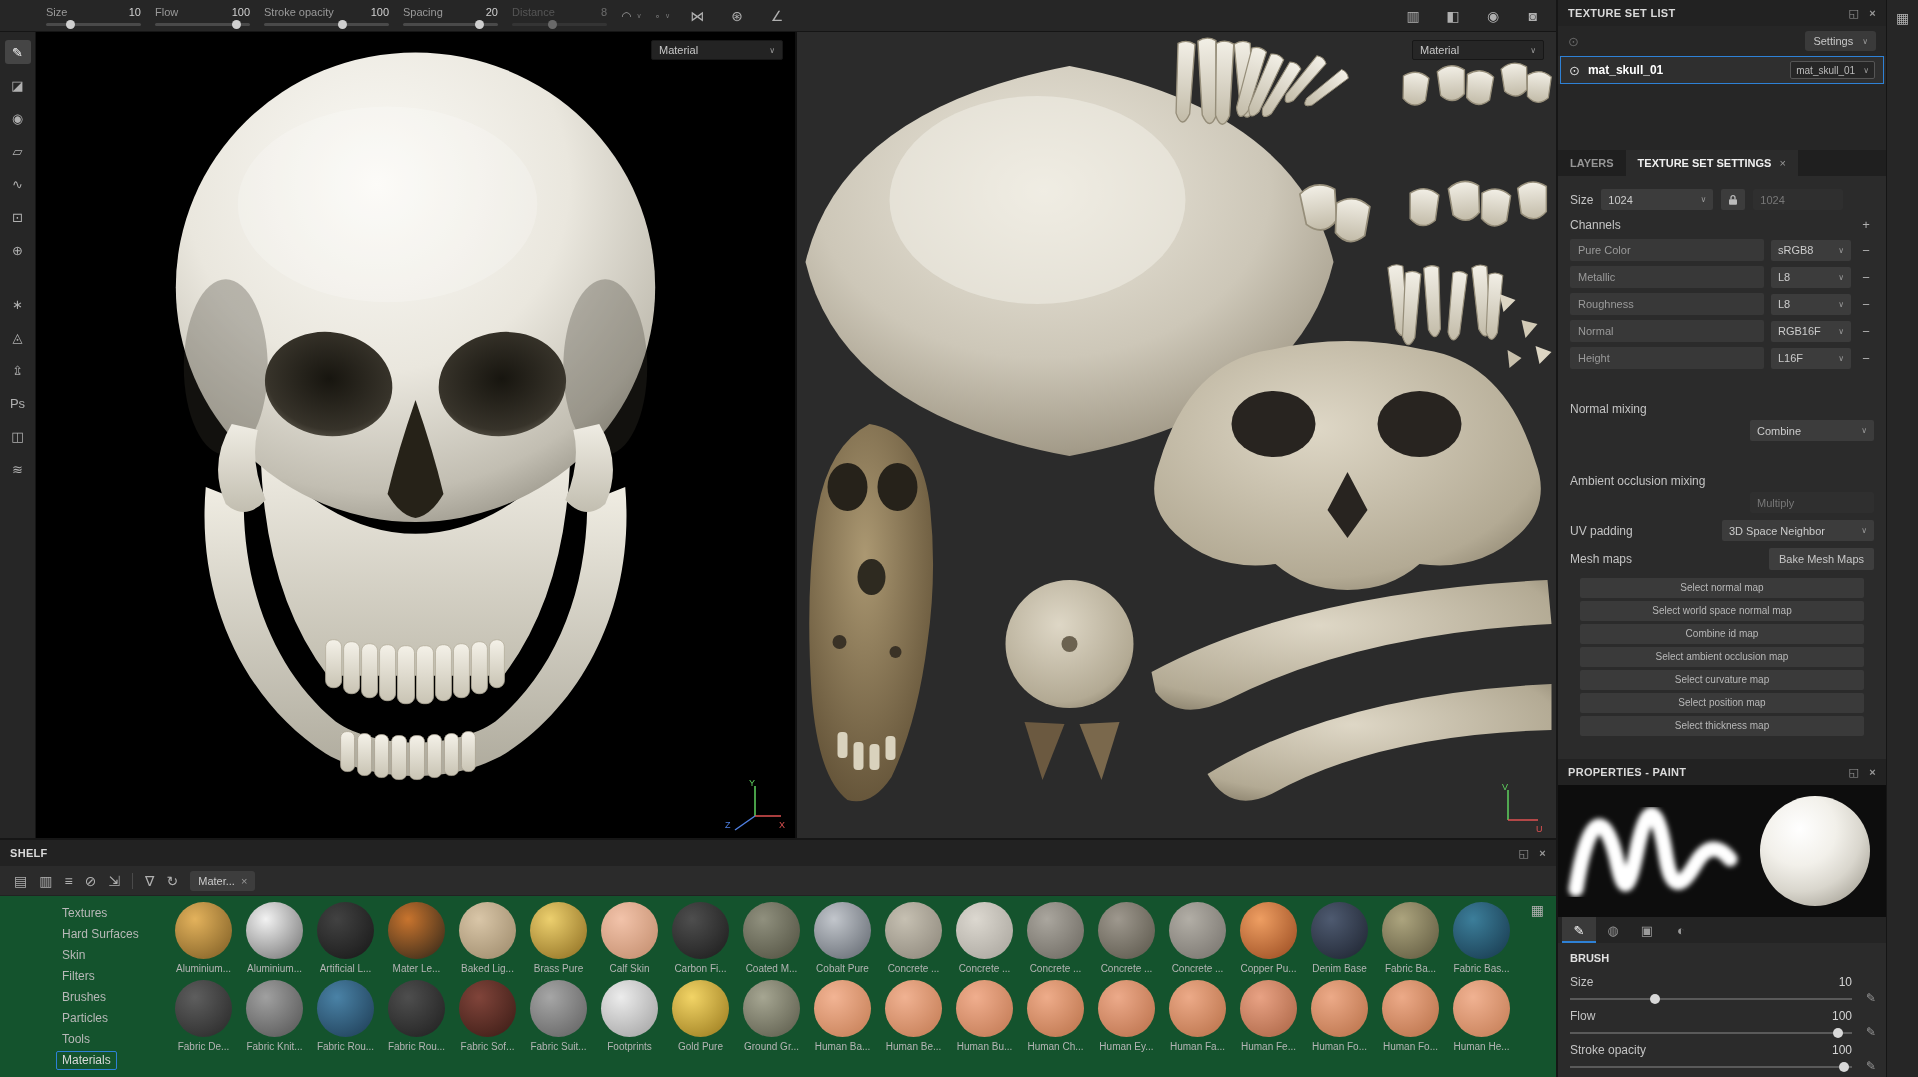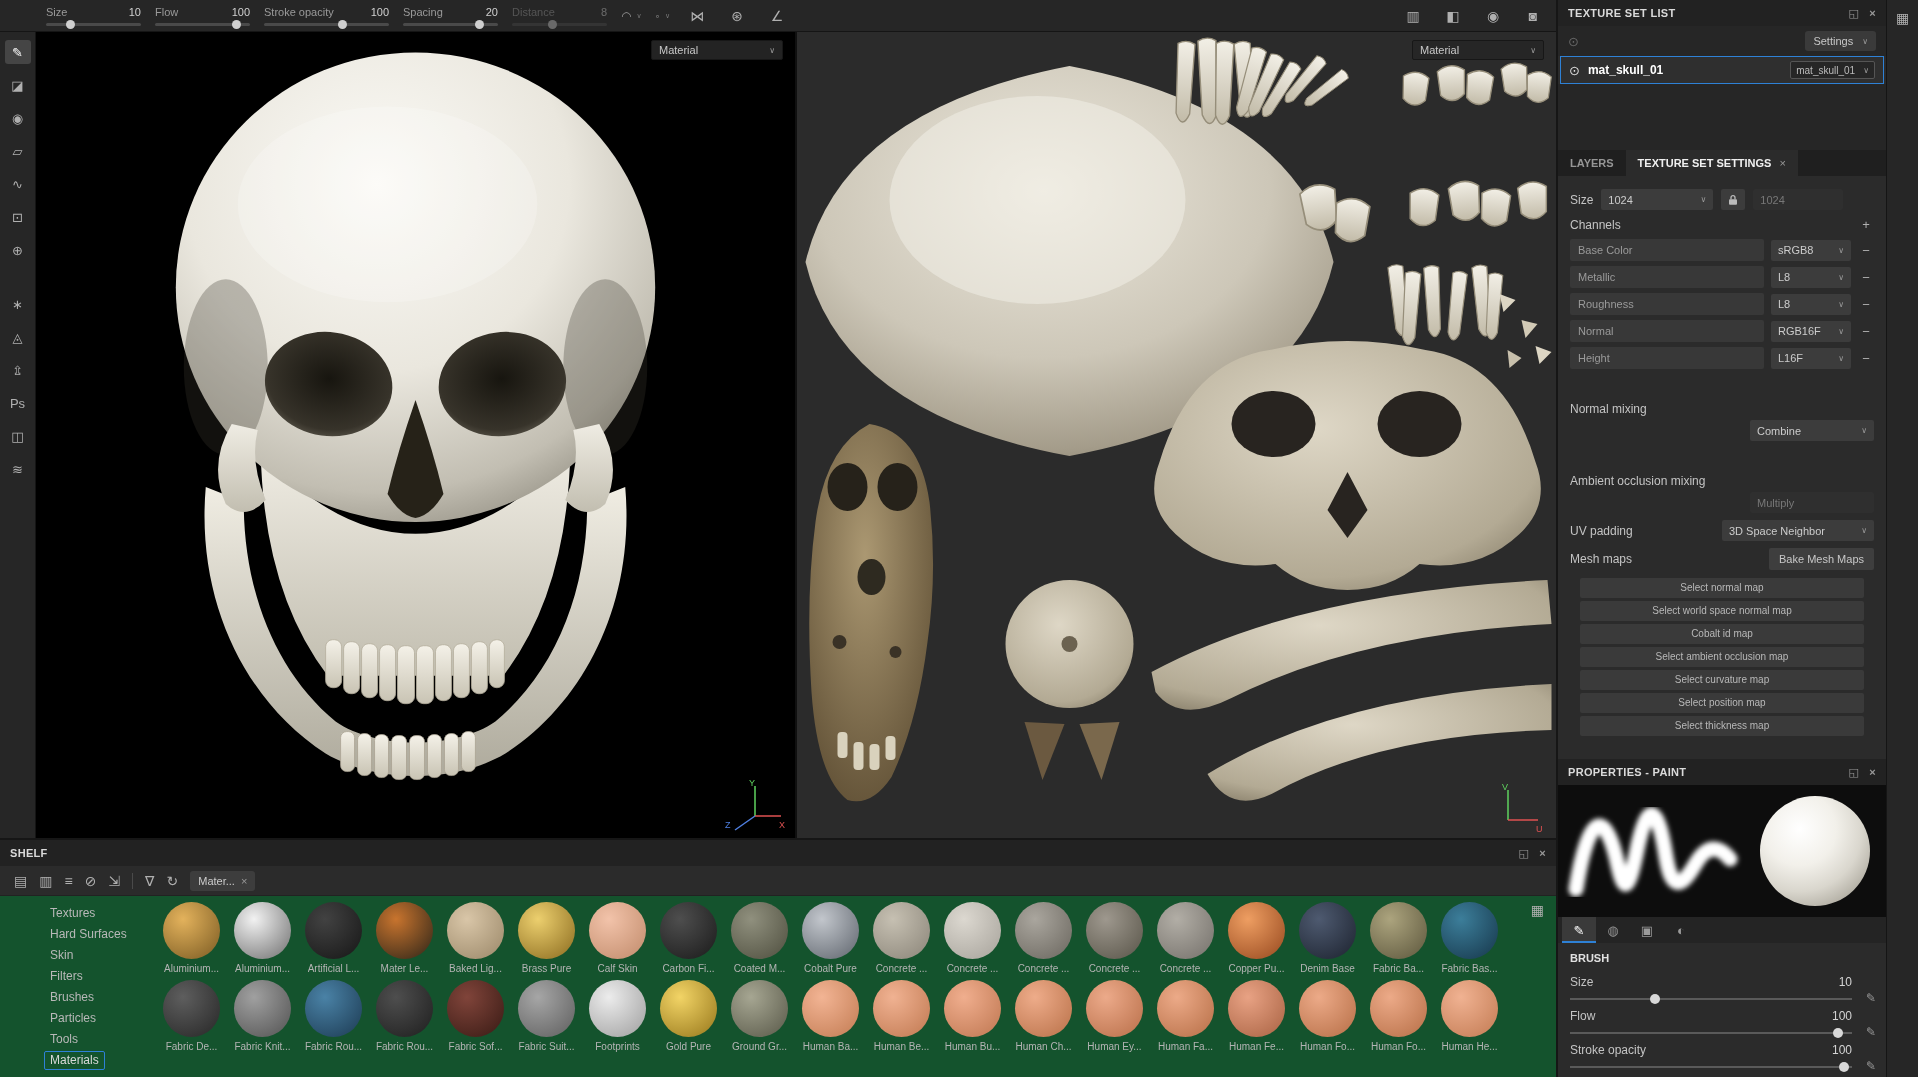--- a/index.html
+++ b/index.html
@@ -107,21 +107,21 @@
   
   .shelf { position:absolute; left:0; top:838px; width:1556px; height:239px; background:#14532d; border-top:2px solid #161616; }
   .shelf-toolbar { height:30px; display:flex; align-items:center; gap:12px; padding:0 14px; background:#2b2b2b; border-bottom:1px solid #222; }
   .sh-icon { color:#b0b0b0; font-size:14px; }
   .sep { width:1px; height:16px; background:#4a4a4a; }
   .chip { background:#3d3d3d; border-radius:3px; height:20px; padding:0 8px; display:flex; align-items:center; gap:6px; font-size:11px; color:#ccc; }
   .chip .x { color:#999; font-size:11px; }
   .search { flex:1; height:20px; background:#222; border:1px solid #1a1a1a; border-radius:3px; display:flex; align-items:center; padding:0 8px; margin-right:8px; }
   .search input { background:transparent; border:none; outline:none; color:#ccc; font-size:11px; width:100%; font-family:inherit; }
   .search input::placeholder { color:#777; }
-  .shelf-body { position:relative; height:181px; display:flex; }
+  .shelf-body { position:relative; height:181px; display:flex;margin-left:12px; }
   .cats { width:150px; padding:8px 0 0 44px; }
   .cat { font-size:12px; color:#b8b8b8; line-height:15px; padding:1px 5px; margin-bottom:2px; width:fit-content; border:1px solid transparent; }
   .cat.selected { border:1px solid #2e81d6; border-radius:2px; color:#d8d8d8; }
   .mats { flex:1; padding:6px 26px 0 6px; display:flex; flex-wrap:wrap; row-gap:6px; align-content:flex-start; }
   .mat-cell { width:71px; display:flex; flex-direction:column; align-items:center; }
   .thumb { width:57px; height:57px; border-radius:50%; }
   .mat-label { font-size:10px; color:#b4b4b4; margin-top:4px; max-width:66px; white-space:nowrap; overflow:hidden; text-overflow:ellipsis; }
   .gridview { position:absolute; right:12px; top:6px; color:#b0b0b0; font-size:14px; }
 </style>
 </head>
@@ -439,21 +439,21 @@
         </div>
         <div class="dis-field" style="width:90px">1024</div>
       </div>
       <div class="tss-row">
         <span class="tss-label">Channels</span>
         <span class="grow"></span>
         <span class="plus-btn">+</span>
       </div>
       <div>
           <div class="chan-row">
-    <div class="chan-name">Base Color</div>
+    <div class="chan-name">Pure Color</div>
     <div class="dd chan-fmt">
       <span>sRGB8</span>
       <span class="chev">∨</span>
     </div>
     <div class="minus-btn">−</div>
   </div>
           <div class="chan-row">
     <div class="chan-name">Metallic</div>
     <div class="dd chan-fmt">
       <span>L8</span>
@@ -508,21 +508,21 @@
         </div>
       </div>
       <div class="tss-row">
         <span class="tss-label">Mesh maps</span>
         <span class="grow"></span>
         <div class="bake-btn">Bake Mesh Maps</div>
       </div>
       <div class="map-btns">
           <div class="map-btn">Select normal map</div>
           <div class="map-btn">Select world space normal map</div>
-          <div class="map-btn">Cobalt id map</div>
+          <div class="map-btn">Combine id map</div>
           <div class="map-btn">Select ambient occlusion map</div>
           <div class="map-btn">Select curvature map</div>
           <div class="map-btn">Select position map</div>
           <div class="map-btn">Select thickness map</div>
         </div>
     </div>
 
     <div class="filler"></div>
 
     <div class="panel-header">

